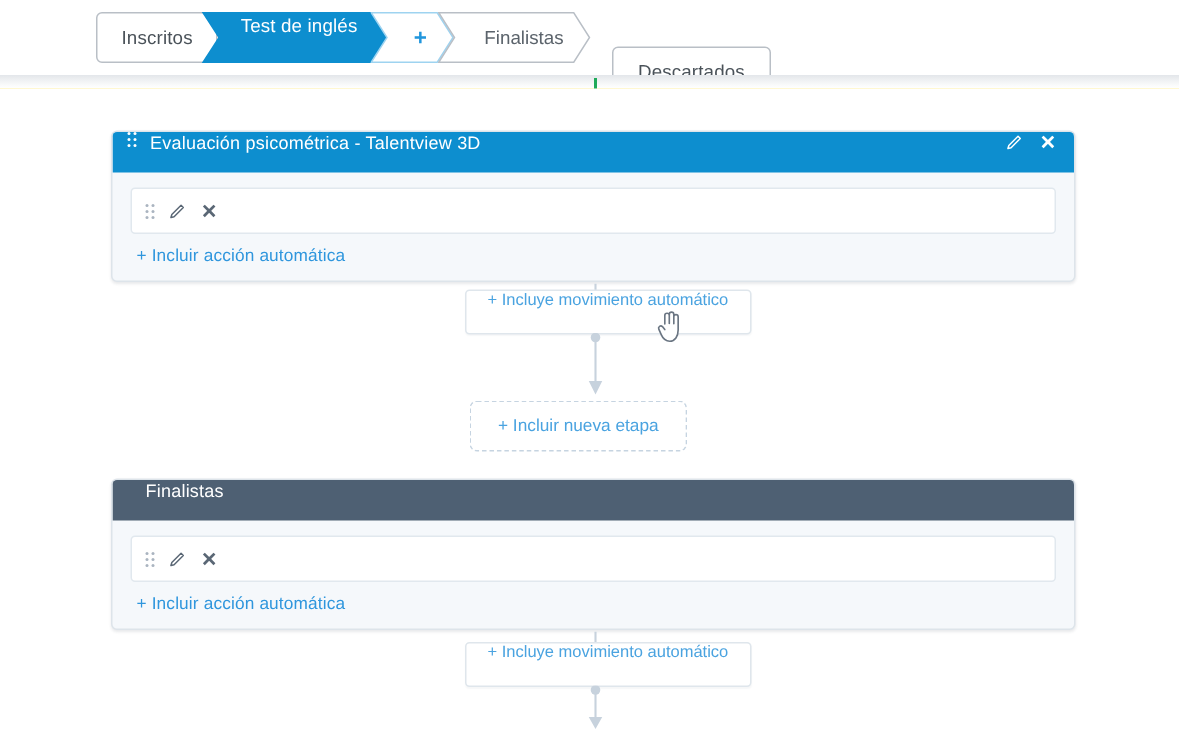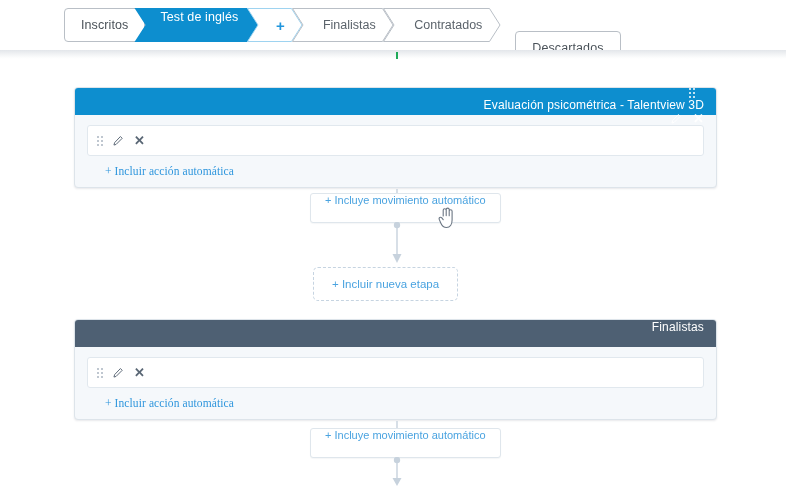--- a/index.html
+++ b/index.html
@@ -111,25 +111,24 @@
     width: 643px;
     border-radius: 4px;
     background: #f5f8fb;
     border: 1px solid #dde4ea;
     box-shadow: 0 1px 2px rgba(25,40,60,.10);
     overflow: hidden;
   }
   .card-head {
     height: 27px;
     display: flex;
-    align-items: flex-end;
+    align-items: flex-start;
     padding: 0 12px 0 10px;
     color: #ffffff;
     font-size: 12px;
-    flex-direction: column;
   }
   .card-head.blue { background: #0d8ecf; }
   .card-head.slate { background: #4e6073; }
   .card-head .title { flex: 1 1 auto; letter-spacing: .15px; }
   .card-head.slate .title { padding-left: 12px; }
   .head-actions { display: flex; align-items: center; gap: 11px; }
 
   .drag-dots {
     display: inline-grid;
     grid-template-columns: repeat(2, 2px);
@@ -162,26 +161,25 @@
     align-items: center;
     justify-content: center;
     line-height: 0;
     cursor: pointer;
   }
   .x-glyph { font-size: 13px; font-weight: 700; line-height: 1; }
   .card-head .x-glyph { font-size: 13px; }
 
   .add-action-link {
     display: inline-block;
-    margin: 9px 0 1px 18px;
+    margin: 9px 0 1px 4px;
     font-size: 11.5px;
     color: #2f96dd;
     cursor: pointer;
     letter-spacing: .1px;
-    font-family: Liberation Serif, serif;
   }
 
   
   .pill-btn {
     position: absolute;
     height: 30px;
     background: #ffffff;
     border: 1px solid #dfe6ec;
     border-radius: 3px;
     display: flex;
@@ -244,26 +242,20 @@
       <span class="chev-label plus">+</span>
     </div>
 
     <div class="chev-wrap">
       <svg width="102" height="34" viewBox="0 0 102 34" aria-hidden="true">
         <path d="M0.5 0.5 H90.5 L101 17 L90.5 33.5 H0.5 L11 17 Z" fill="#ffffff" stroke="#b9bfc6" stroke-width="1"></path>
       </svg>
       <span class="chev-label">Finalistas</span>
     </div>
 
-    <div class="chev-wrap">
-      <svg width="118" height="34" viewBox="0 0 118 34" aria-hidden="true">
-        <path d="M0.5 0.5 H106.5 L117 17 L106.5 33.5 H0.5 L11 17 Z" fill="#ffffff" stroke="#b9bfc6" stroke-width="1"></path>
-      </svg>
-      <span class="chev-label">Contratados</span>
-    </div>
 
     <div class="stage-chip chip-plain chip-last">
       <span>Descartados</span>
     </div>
   </div>
 
   <div class="bar-shadow"></div>
 
   <svg class="green-arrow" viewBox="0 0 22 36">
     <line x1="11" y1="0" x2="11" y2="24" stroke="#1faa59" stroke-width="2"></line>

